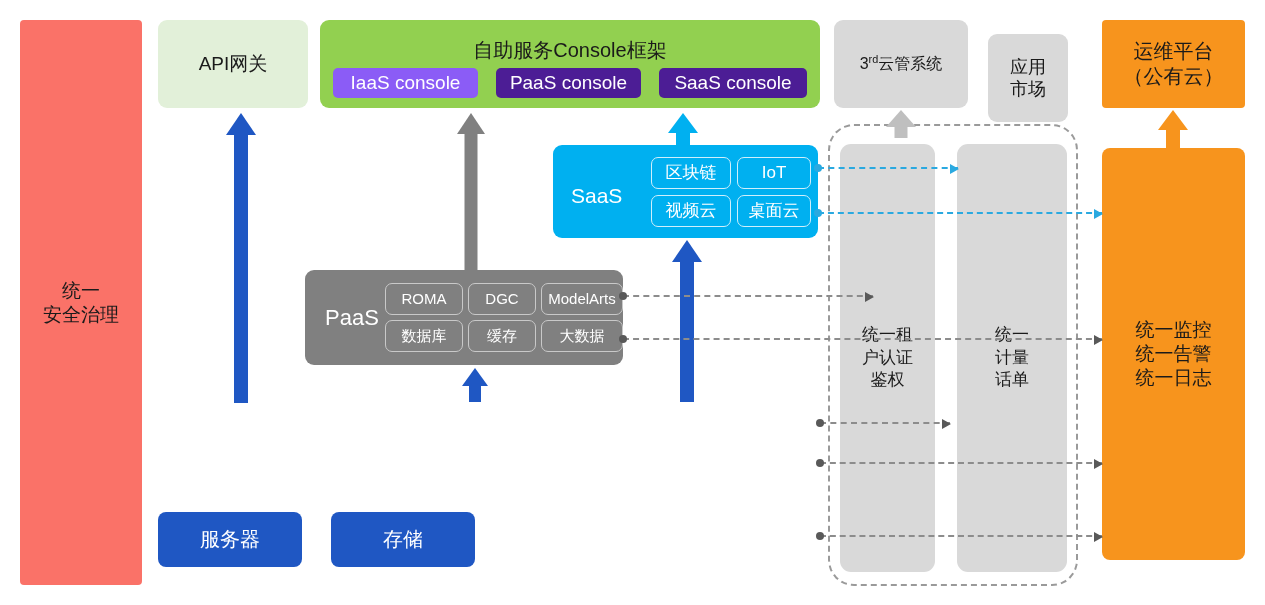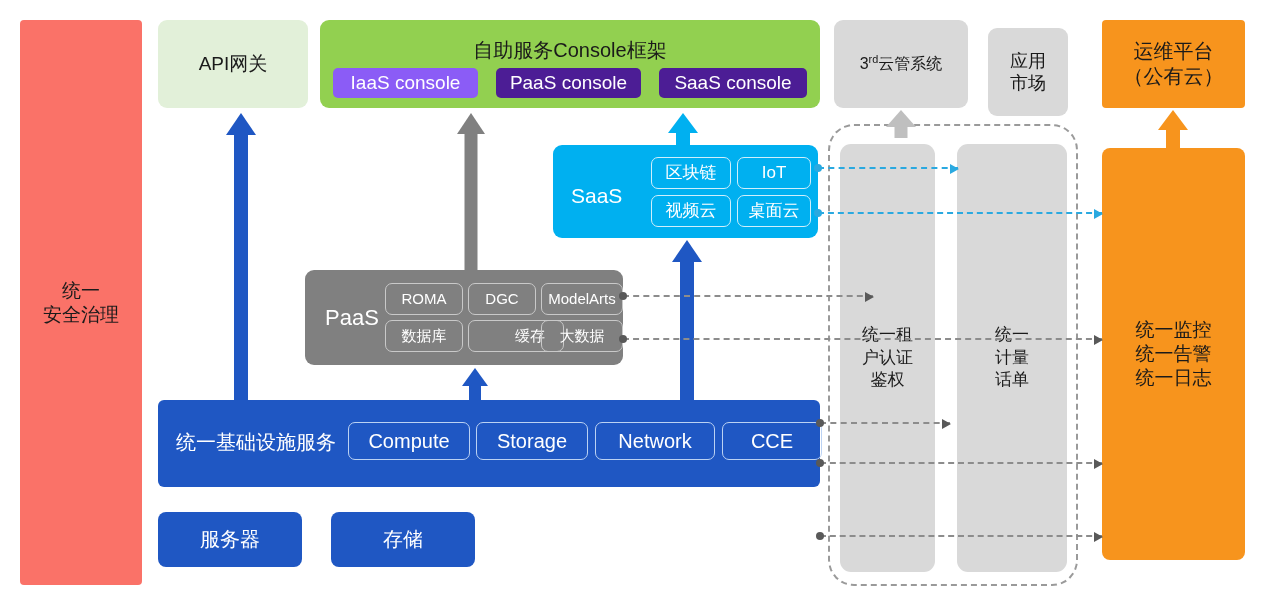--- a/index.html
+++ b/index.html
@@ -158,21 +158,21 @@
       <span>SaaS console</span>
     </div>
   </div>
 
   <div class="box greybox rnd" style="left:834px;top:20px;width:134px;height:88px;">
     <span>
       <span>3</span><span class="sup">rd</span><span>云管系统</span>
     </span>
   </div>
 
-  <div class="box greybox small rnd" style="left:988px;top:28px;width:80px;height:88px;">
+  <div class="box greybox small rnd" style="left:988px;top:34px;width:80px;height:88px;">
     <div style="display:block;">
       <div>应用</div>
       <div>市场</div>
     </div>
   </div>
 
   <div class="box orange" style="left:1102px;top:20px;width:143px;height:88px;">
     <div style="display:block;">
       <div>运维平台</div>
       <div>（公有云）</div>
@@ -227,43 +227,28 @@
     </div>
     <div class="paas-pill" style="left:163px;top:13px;width:66px;">
       <span>DGC</span>
     </div>
     <div class="paas-pill" style="left:236px;top:13px;width:80px;">
       <span>ModelArts</span>
     </div>
     <div class="paas-pill" style="left:80px;top:50px;width:76px;">
       <span>数据库</span>
     </div>
-    <div class="paas-pill" style="left:163px;top:50px;width:66px;padding-left:28px;">
+    <div class="paas-pill" style="left:163px;top:50px;width:66px;">
       <span>缓存</span>
     </div>
     <div class="paas-pill" style="left:236px;top:50px;width:80px;">
       <span>大数据</span>
     </div>
   </div>
 
-  <div class="box infra-block" style="left:158px;top:400px;width:662px;height:87px;">
-    <div class="infra-label">统一基础设施服务</div>
-    <div class="infra-pill" style="left:190px;top:22px;width:120px;">
-      <span>Compute</span>
-    </div>
-    <div class="infra-pill" style="left:318px;top:22px;width:110px;">
-      <span>Storage</span>
-    </div>
-    <div class="infra-pill" style="left:437px;top:22px;width:118px;">
-      <span>Network</span>
-    </div>
-    <div class="infra-pill" style="left:564px;top:22px;width:98px;">
-      <span>CCE</span>
-    </div>
-  </div>
 
   <div class="box infra-bottom" style="left:158px;top:512px;width:144px;height:55px;">
     <span>服务器</span>
   </div>
   <div class="box infra-bottom" style="left:331px;top:512px;width:144px;height:55px;">
     <span>存储</span>
   </div>
 
   <div class="uparrow" style="left:226px;top:113px;width:30px;height:290px;">
     <div class="shaft" style="width:14px;height:272px;background:#1F57C3;"></div>

